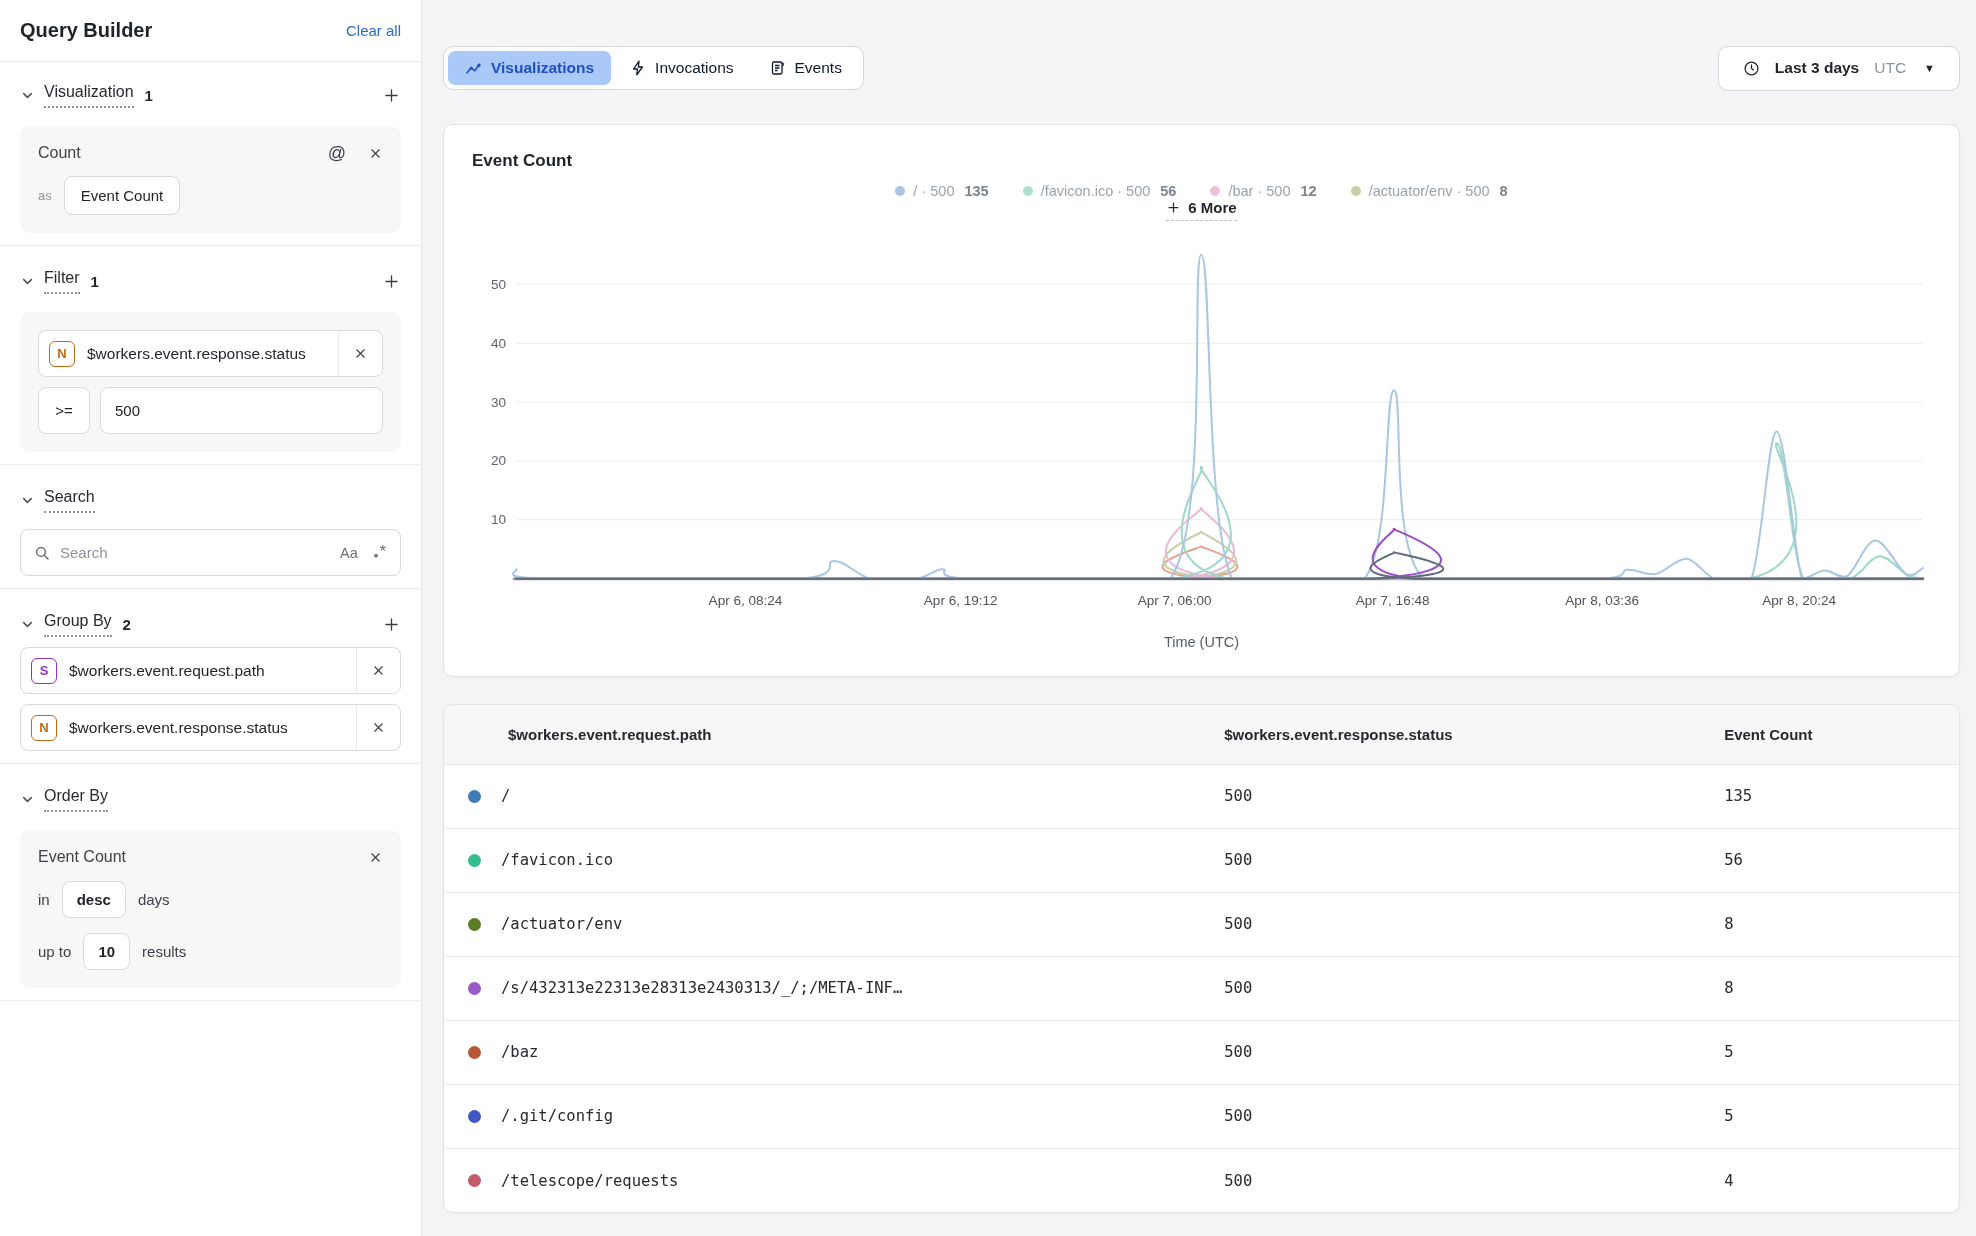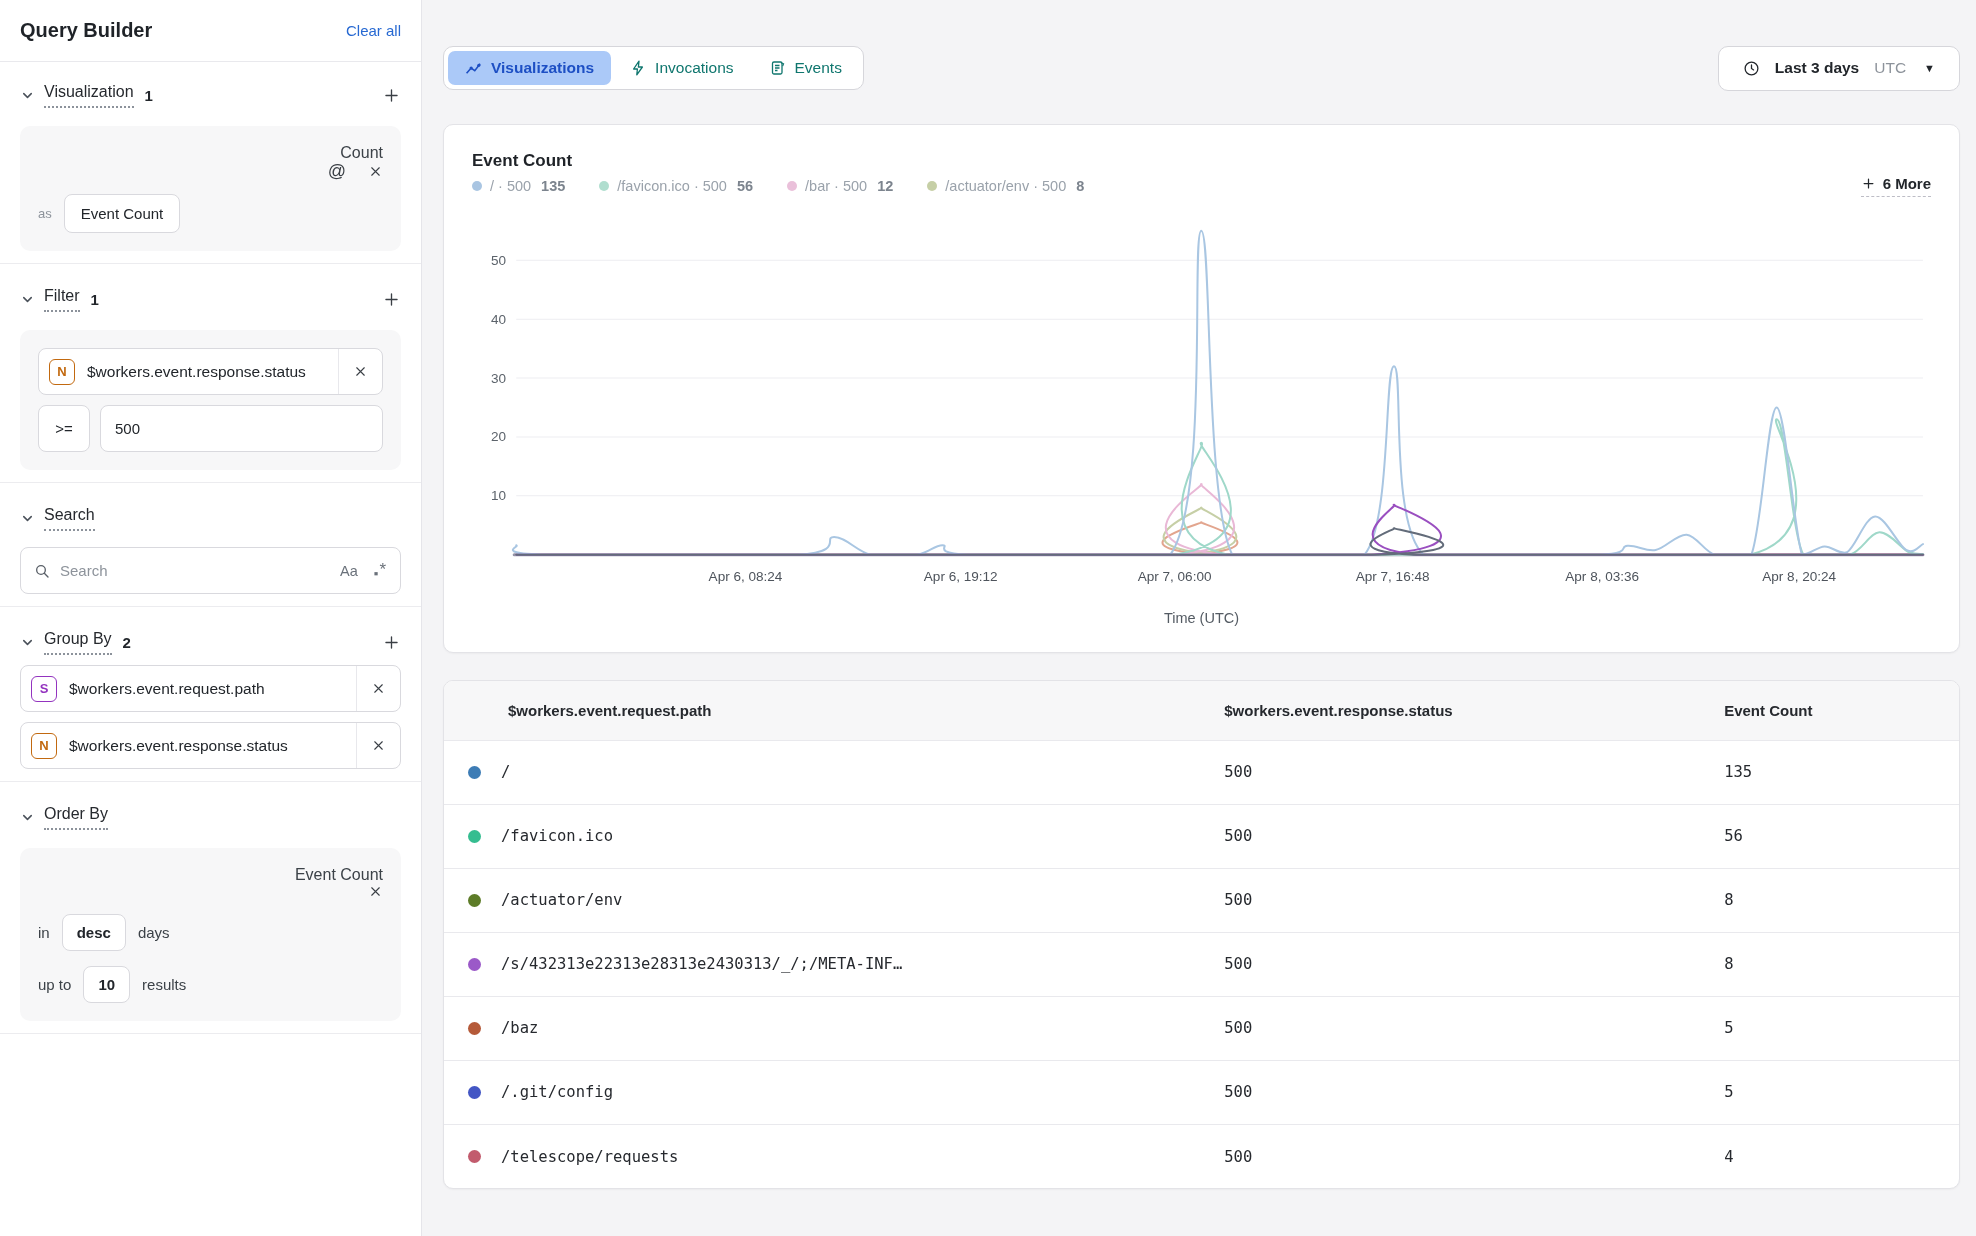--- a/index.html
+++ b/index.html
@@ -14,21 +14,21 @@
   .sb-title { font-size:20px; font-weight:700; color:#1f2328; }
   .clear-all { font-size:15px; color:#2769d2; font-weight:500;margin-left:25px; }
   .sb-body { padding:10px 20px 0; }
   .sec-head { height:46px; display:flex; align-items:center; gap:9px; }
   .sec-title { font-size:16px; color:#26292e; border-bottom:2px dotted #8c929b; padding-bottom:5px; }
   .sec-count { font-size:15px; font-weight:700; margin-left:2px; }
   .icon-btn { display:flex; align-items:center; justify-content:center; color:#3a3f45; }
   .plus-btn { margin-left:auto; }
   .sb-divider { height:1px; background:#ececef; margin:12px -20px; }
   .qcard { background:#f7f7f8; border-radius:10px; padding:18px; margin:8px 0 4px; }
-  .qcard-row { display:flex; align-items:flex-end;flex-direction:column; }
+  .qcard-row { display:flex; align-items:center; }
   .qcard-title { font-size:16px; color:#3c4248; }
   .qcard-icons { margin-left:auto; display:flex; align-items:center; gap:22px; color:#4a515a; }
   .at-icon { font-size:18px; line-height:1; }
   .as-row { margin-top:14px; display:flex; align-items:center; gap:12px; }
   .muted { color:#8d939b; font-size:13px; }
   .white-btn { background:#fff; border:1px solid #d9d9de; border-radius:8px; padding:10px 16px; font-size:15px; color:#22262b; }
   .chip { background:#fff; border:1px solid #d9d9de; border-radius:8px; height:47px; display:flex; align-items:center; padding-left:10px; margin-bottom:10px; }
   .chip-badge { width:26px; height:26px; border-radius:6px; display:flex; align-items:center; justify-content:center; font-size:13px; font-weight:700; margin-right:12px; border:1.5px solid; }
   .badge-n { color:#c2690f; border-color:#c2690f; }
   .badge-s { color:#9333bf; border-color:#9333bf; }
@@ -43,33 +43,33 @@
   .aa-icon { font-size:14.5px; color:#6a717a; margin-right:6px; }
   .wc-icon { font-size:13px; color:#6a717a; letter-spacing:1px; }
   .wc-icon .star { font-size:17px; vertical-align:3px; }
   .ob-line { display:flex; align-items:center; gap:12px; margin-top:15px; font-size:15px; color:#3c4248; }
   .mini-box { background:#fff; border:1px solid #d9d9de; border-radius:8px; padding:9px 14px; font-size:15px; font-weight:600; color:#22262b; }
 
   
   .main { flex:1; display:flex; flex-direction:column; min-width:0; }
   .topbar { height:62px; display:flex; align-items:center; justify-content:space-between; padding:0 16px 0 21px;margin-top:37px; }
   .tabs { background:#fff; border:1px solid #d6d6db; border-radius:10px; padding:4px; display:flex; gap:2px; }
-  .tab { display:flex; align-items:center; gap:9px; padding:8px 17px; border-radius:7px; font-size:15.5px; font-weight:500; color:#0f766e; }
+  .tab { display:flex; align-items:center; gap:9px; padding:8px 17px; border-radius:7px; font-size:15.5px; font-weight:500; color:#0f172a; }
   .tab.active { background:#abc9f8; color:#1d4fc4; font-weight:600; }
   .tab svg { display:block; }
   .time-btn { background:#fff; border:1px solid #d6d6db; border-radius:10px; height:45px; padding:0 24px; display:flex; align-items:center; gap:15px; }
   .time-label { font-size:15.5px; font-weight:600; color:#22262b; }
   .time-tz { font-size:15.5px; color:#8d939b; }
   .caret { font-size:11px; color:#22262b; margin-left:3px; }
 
   .content { padding:25px 16px 0 21px; }
   .card { background:#fff; border:1px solid #e3e3e7; border-radius:10px; box-shadow:0 1px 2px rgba(20,20,30,.04); }
   .chart-card { padding:26px 28px 18px; }
   .chart-title { font-size:17px; font-weight:700; color:#1f2328; }
-  .chart-head { display:flex; align-items:center; margin-top:4px; }
+  .chart-head { display:flex; align-items:center; margin-top:12px;flex-direction:column; }
   .legend { display:flex; align-items:center; gap:34px; flex:1; min-width:0; }
   .legend-item { display:flex; align-items:center; gap:8px; font-size:14.5px; color:#9aa2ab; white-space:nowrap; }
   .legend-dot { width:10px; height:10px; border-radius:50%; }
   .legend-item b { color:#7c848e; font-weight:700; margin-left:2px; }
   .more-btn { display:flex; align-items:center; gap:7px; font-size:15px; font-weight:600; color:#22262b; border-bottom:1px dashed #bdbdc6; padding-bottom:4px; }
   #chart { width:100%; height:auto; display:block; margin-top:6px; font-family:inherit; }
   .xlabel { text-align:center; font-size:14.5px; color:#545b63; padding:2px 0 8px;margin-top:7px; }
 
   .table-card { margin-top:27px; overflow:hidden; }
   table { width:100%; border-collapse:collapse; table-layout:fixed; }

